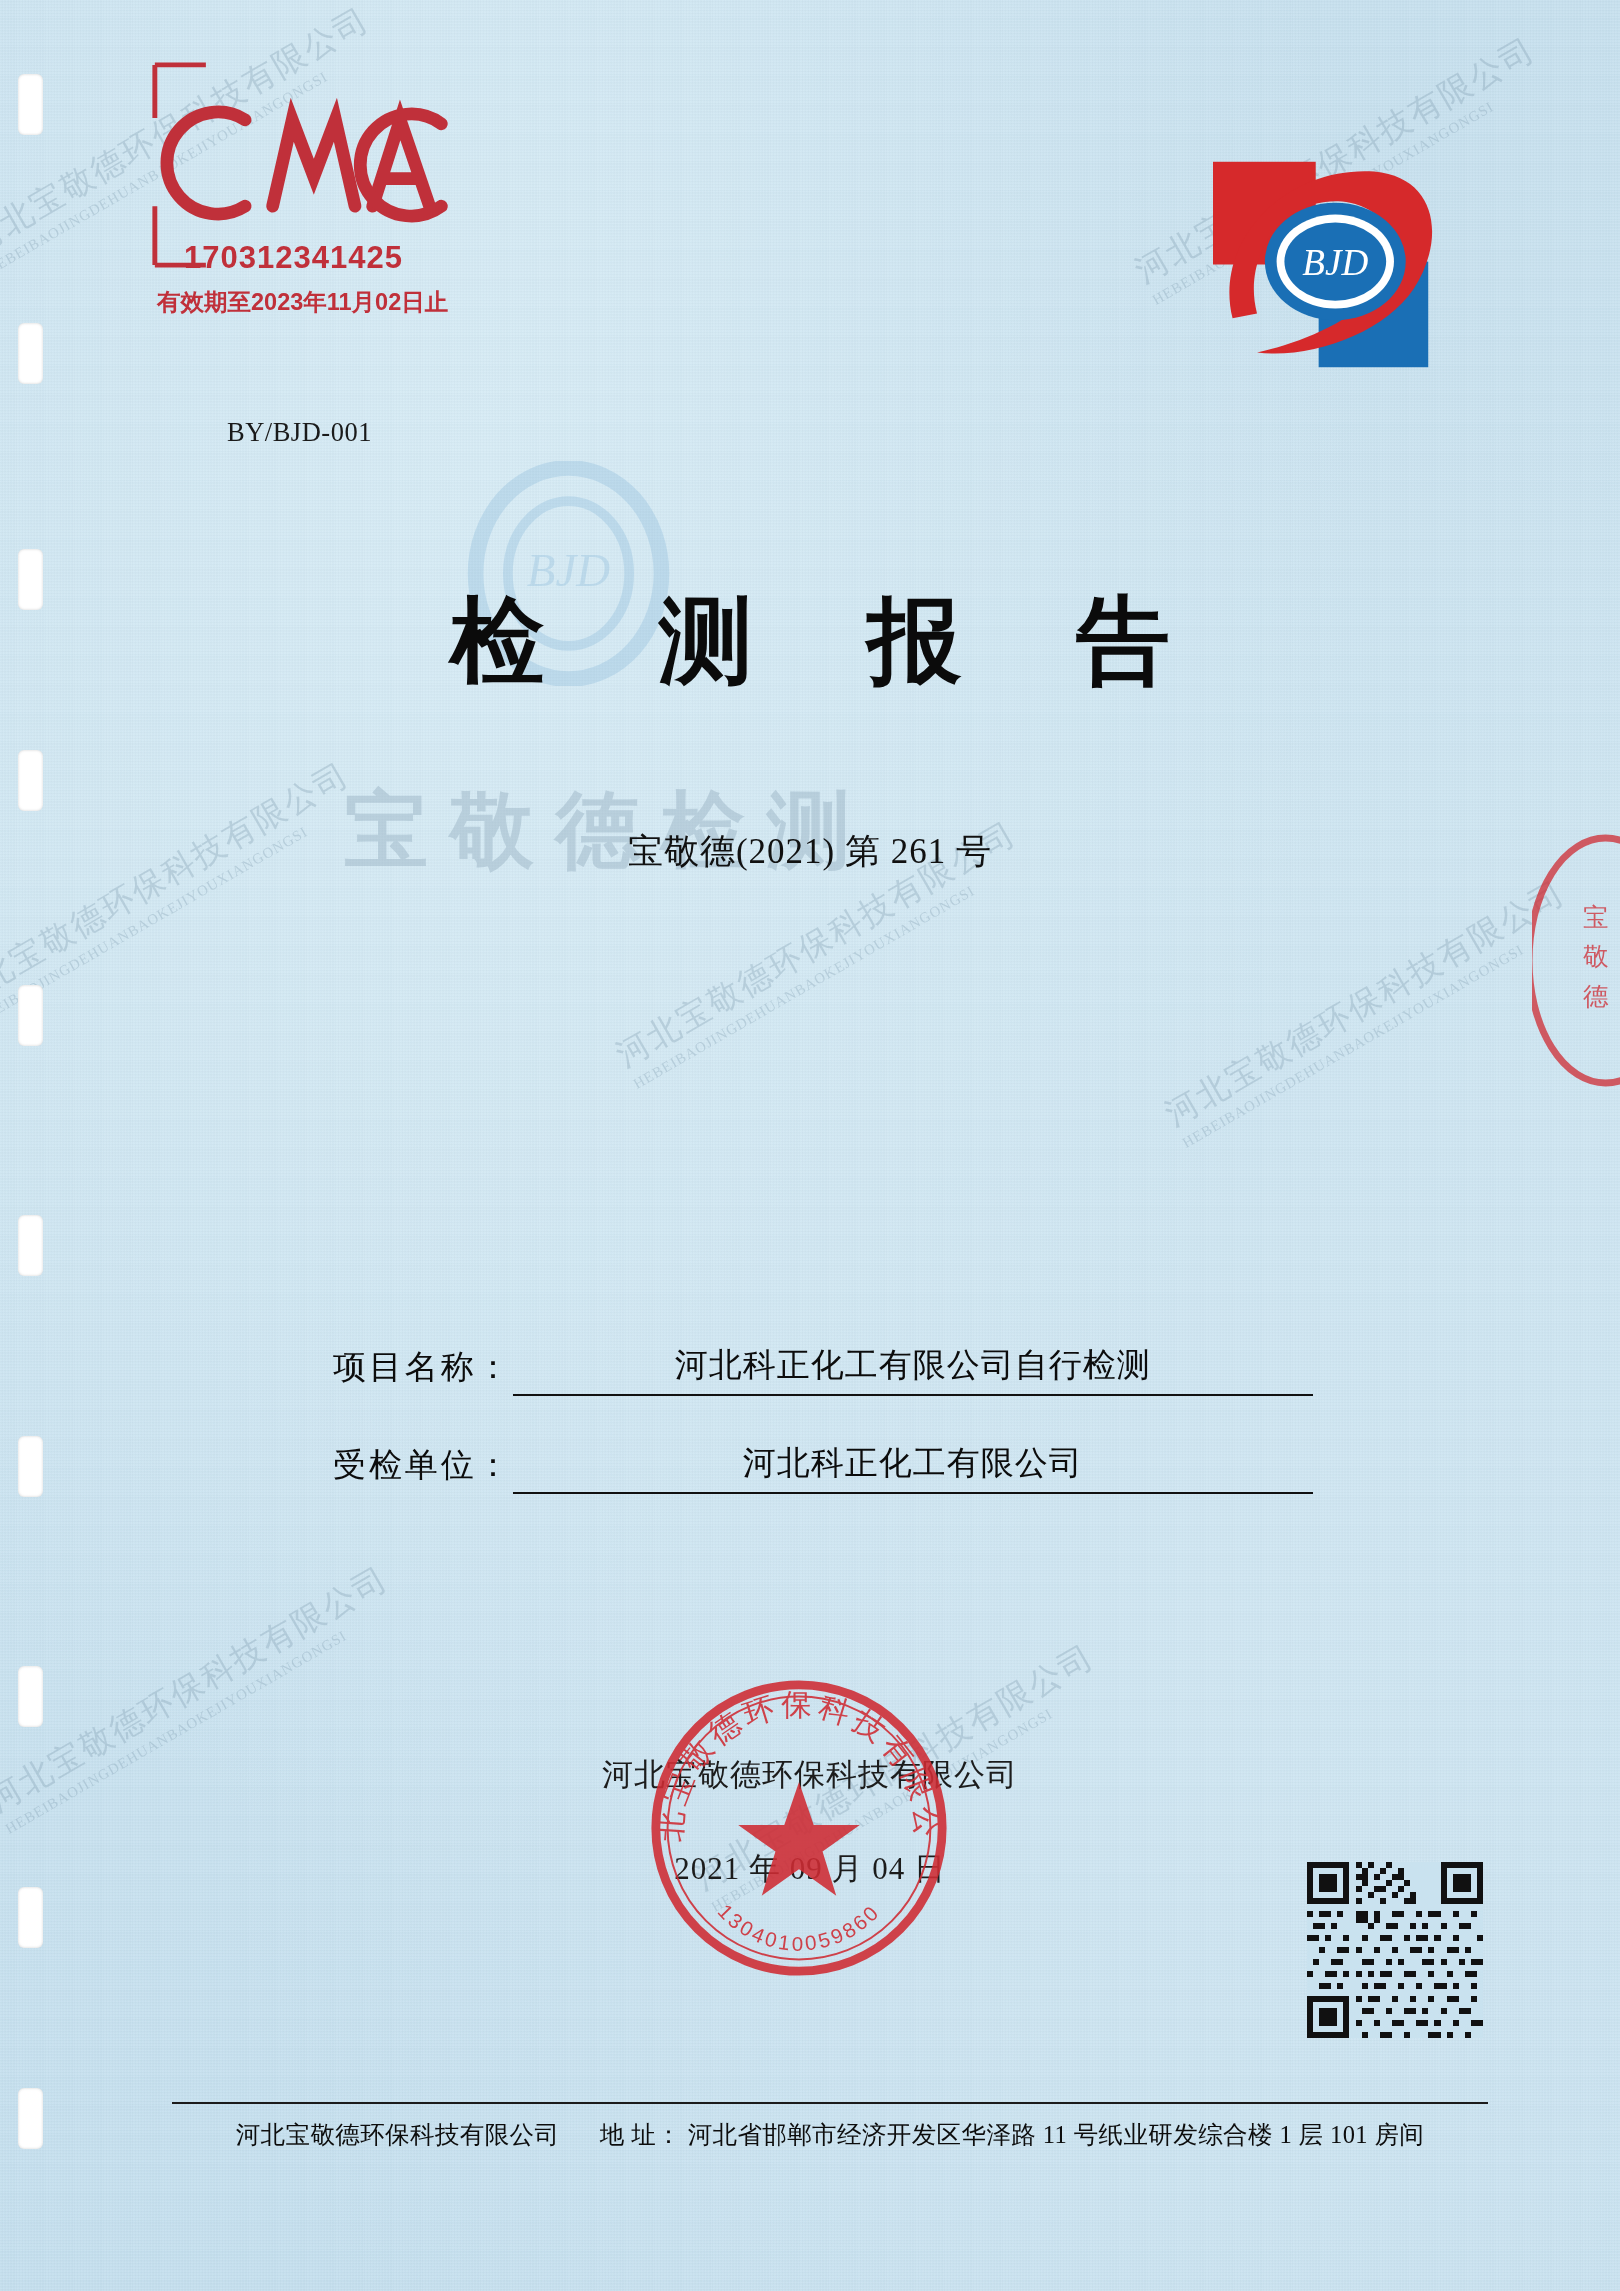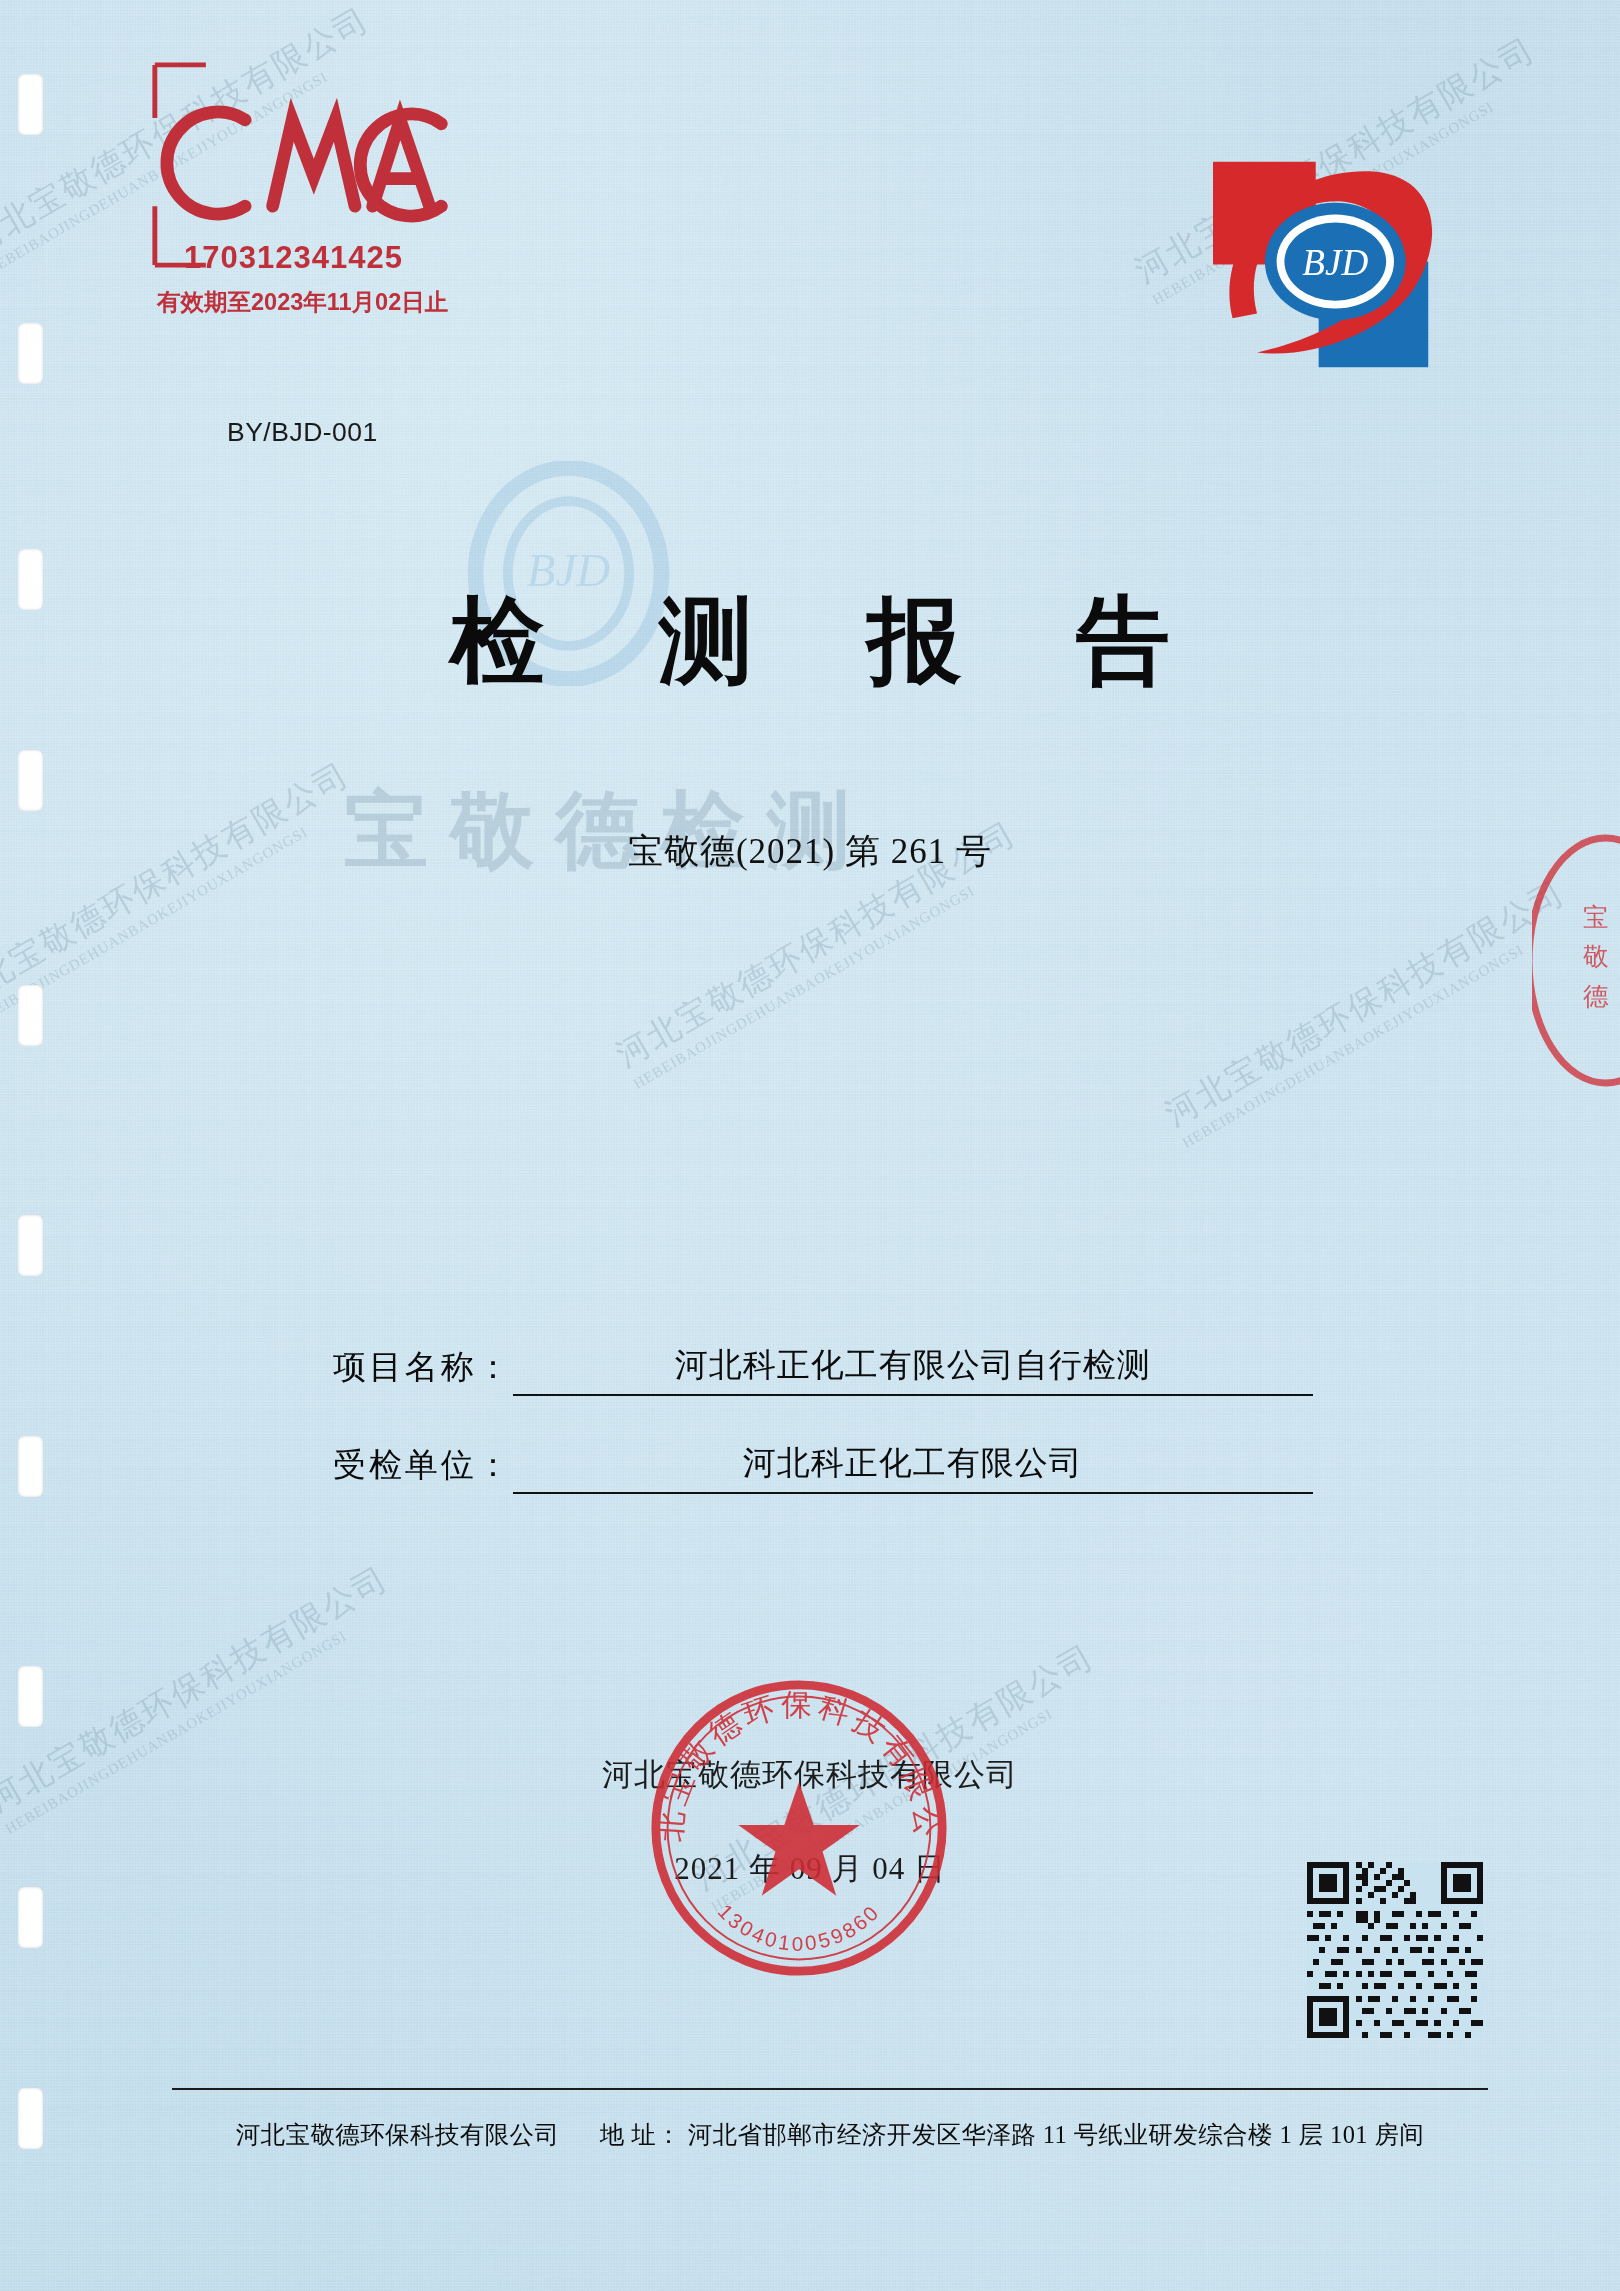--- a/index.html
+++ b/index.html
@@ -132,21 +132,21 @@
     right: 172px;
     top: 152px;
     width: 245px;
     height: 225px;
   }
 
   .doc-code {
     position: absolute;
     left: 227px;
     top: 417px;
-    font-family: Liberation Sans, sans-serif;
+    font-family: Liberation Serif, serif;
     font-size: 26.5px;
     color: #1a1a1a;
     letter-spacing: 0.5px;
   }
 
   .main-title {
     position: absolute;
     left: 0;
     right: 0;
     top: 578px;
@@ -255,21 +255,21 @@
     height: 176px;
   }
 
   
   .footer {
     position: absolute;
     left: 172px;
     right: 132px;
     bottom: 125px;
     border-top: 2px solid #1b1b1b;
-    padding-top: 28px;
+    padding-top: 14px;
     font-family: "Liberation Serif", serif;
     color: #0d0d0d;
   }
   .footer-line {
     font-size: 24.5px;
     letter-spacing: 0.4px;
     text-align: center;
     margin-bottom: 15.7px;
     white-space: nowrap;
   }

